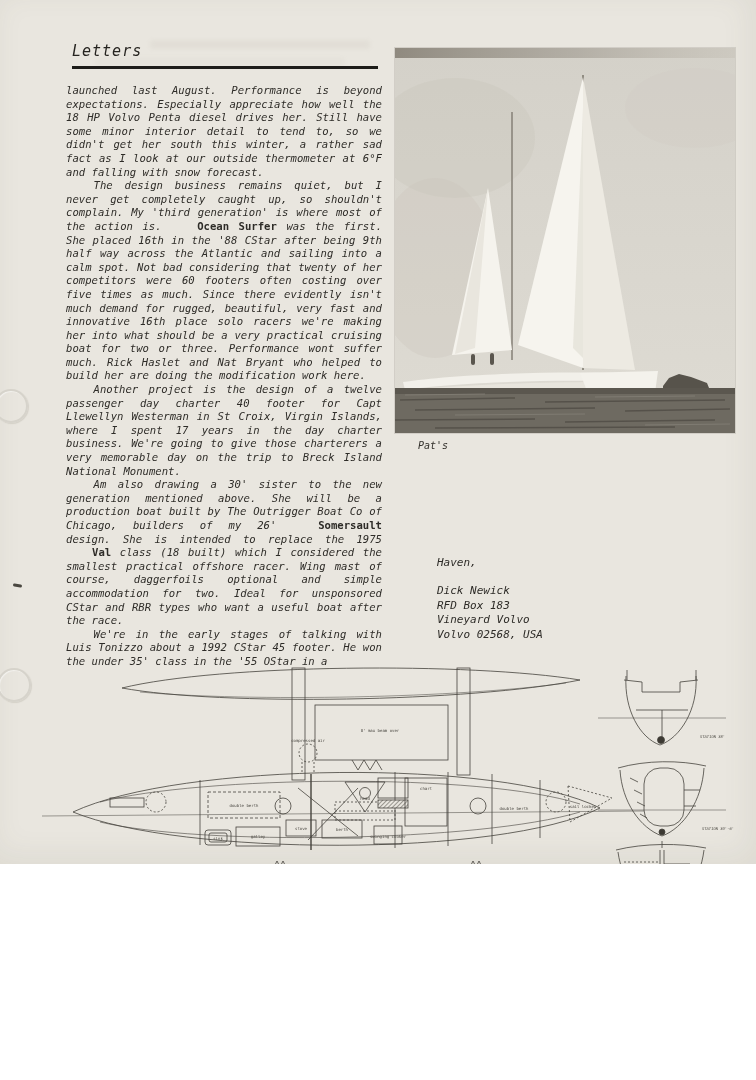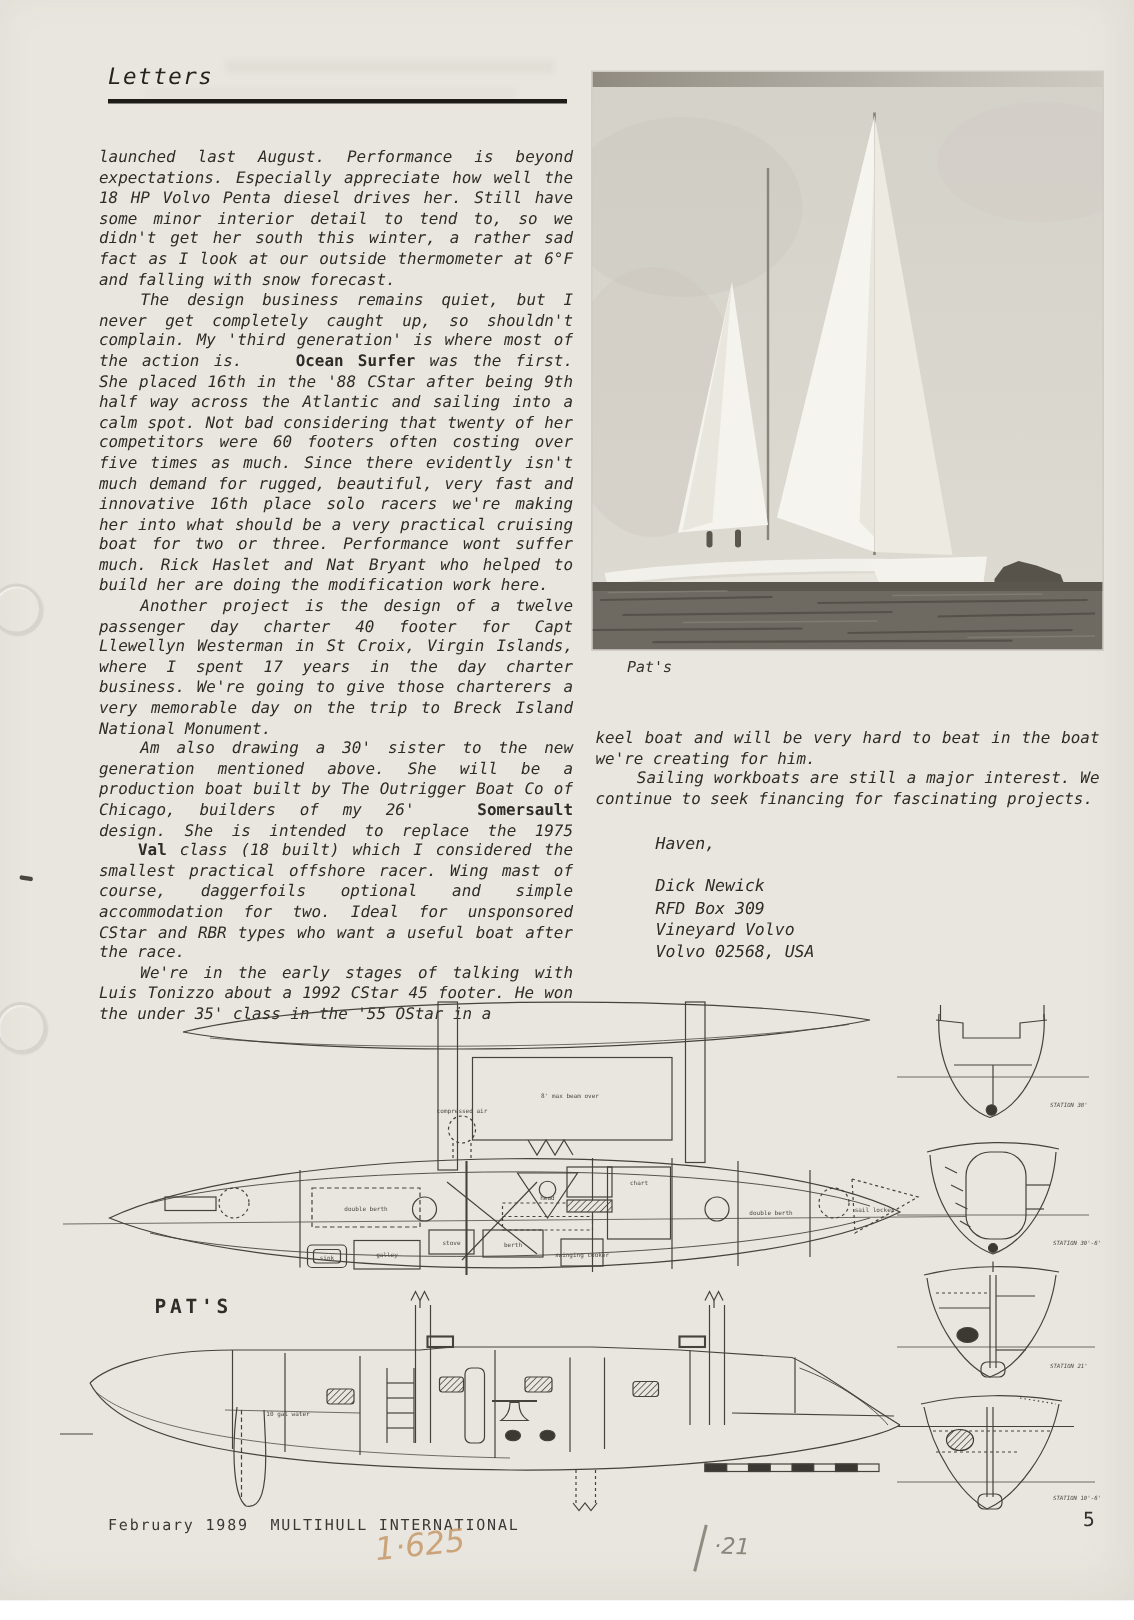--- a/index.html
+++ b/index.html
@@ -1,30 +1,30 @@
 <!DOCTYPE html>
 <html><head>
 <meta charset="utf-8">
 <style>
   html,body{margin:0;padding:0;}
-  .page{position:relative;width:756px;height:1067px;background:#e9e6df;overflow:hidden;
+  .page{position:relative;width:756px;height:864px;background:#e9e6df;overflow:hidden;
         font-family:"DejaVu Sans Mono",monospace;box-shadow:inset -6px -8px 30px rgba(90,85,70,.08);}
   .ghost{position:absolute;background:#b8b2a4;opacity:.14;filter:blur(2px);border-radius:2px;}
   .punch{position:absolute;width:30px;height:30px;border-radius:50%;
          border:2.5px solid #d6d3cb;box-shadow:1px 1px 1px rgba(120,115,100,.18), inset 1px 1px 1px rgba(255,255,255,.5);}
   .smudge{position:absolute;background:#4a4740;border-radius:2px;}
   .hdr{position:absolute;left:72px;top:42px;font:italic 15px/18px "DejaVu Sans Mono",monospace;
        letter-spacing:1px;color:#262420;}
   .rule{position:absolute;left:72px;top:66px;width:306px;height:2.6px;background:#1d1c19;}
   .typeset{font:italic 10.6px/13.6px "DejaVu Sans Mono",monospace;color:#2e2c28;
            text-align:justify;}
   .typeset p{margin:0;}
   .typeset p.ind{text-indent:2.6em;}
   .typeset b{font-style:normal;font-weight:bold;margin-left:26px;}
-  .colL{position:absolute;left:66px;top:99px;width:316px;}
+  .colL{position:absolute;left:66px;top:84px;width:316px;}
   .colR{position:absolute;left:397px;top:486px;width:336px;}
   .photo{position:absolute;left:395px;top:48px;width:340px;height:385px;background:#dad7d0;
          outline:1px solid rgba(80,75,65,.15);}
   .caption{position:absolute;left:418px;top:440px;font:italic 10px "DejaVu Sans Mono",monospace;color:#33312c;}
   .cheers{position:absolute;left:437px;top:556px;font:italic 11px "DejaVu Sans Mono",monospace;color:#2e2c28;}
   .sig{position:absolute;left:437px;top:584px;font:italic 11px/14.6px "DejaVu Sans Mono",monospace;color:#2e2c28;}
   .sig div{white-space:pre;font-style:italic;}
   .planlabel{position:absolute;left:103px;top:864px;font:13px "DejaVu Sans Mono",monospace;
              font-weight:600;letter-spacing:2.5px;color:#2f2d29;}
   .drawing{position:absolute;left:40px;top:650px;}
@@ -116,28 +116,24 @@
       <g stroke="#87837a" stroke-width="1" opacity=".7">
         <line x1="10" y1="347" x2="90" y2="346"></line>
           <line x1="200" y1="349" x2="300" y2="348"></line>
         <line x1="60" y1="367" x2="190" y2="366"></line>
           <line x1="250" y1="377" x2="335" y2="376"></line>
       </g>
     </svg>
   </div>
   <div class="caption">Pat's</div>
 
-  <div class="colR typeset">
-    <p><span>keel boat and will be very hard to beat in the boat we're creating for him.</span></p>
-    <p class="ind"><span>Sailing workboats are still a major interest. We continue to seek financing for fascinating projects.</span></p>
-  </div>
   <div class="cheers">Haven,</div>
   <div class="sig">
     <div>Dick Newick</div>
-    <div>RFD Box 309</div>
+    <div>RFD Box 183</div>
     <div>Vineyard Volvo</div>
     <div>Volvo 02568, USA</div>
   </div>
 
   <div class="planlabel">PAT'S</div>
   <svg class="drawing" width="716" height="400" viewBox="0 0 716 400">
     <defs>
       <pattern id="hatch" width="3" height="3" patternTransform="rotate(45)" patternUnits="userSpaceOnUse">
         <rect width="3" height="3" fill="#e9e6df"></rect>
           <line x1="0" y1="0" x2="0" y2="3" stroke="#45423c" stroke-width="1"></line>

